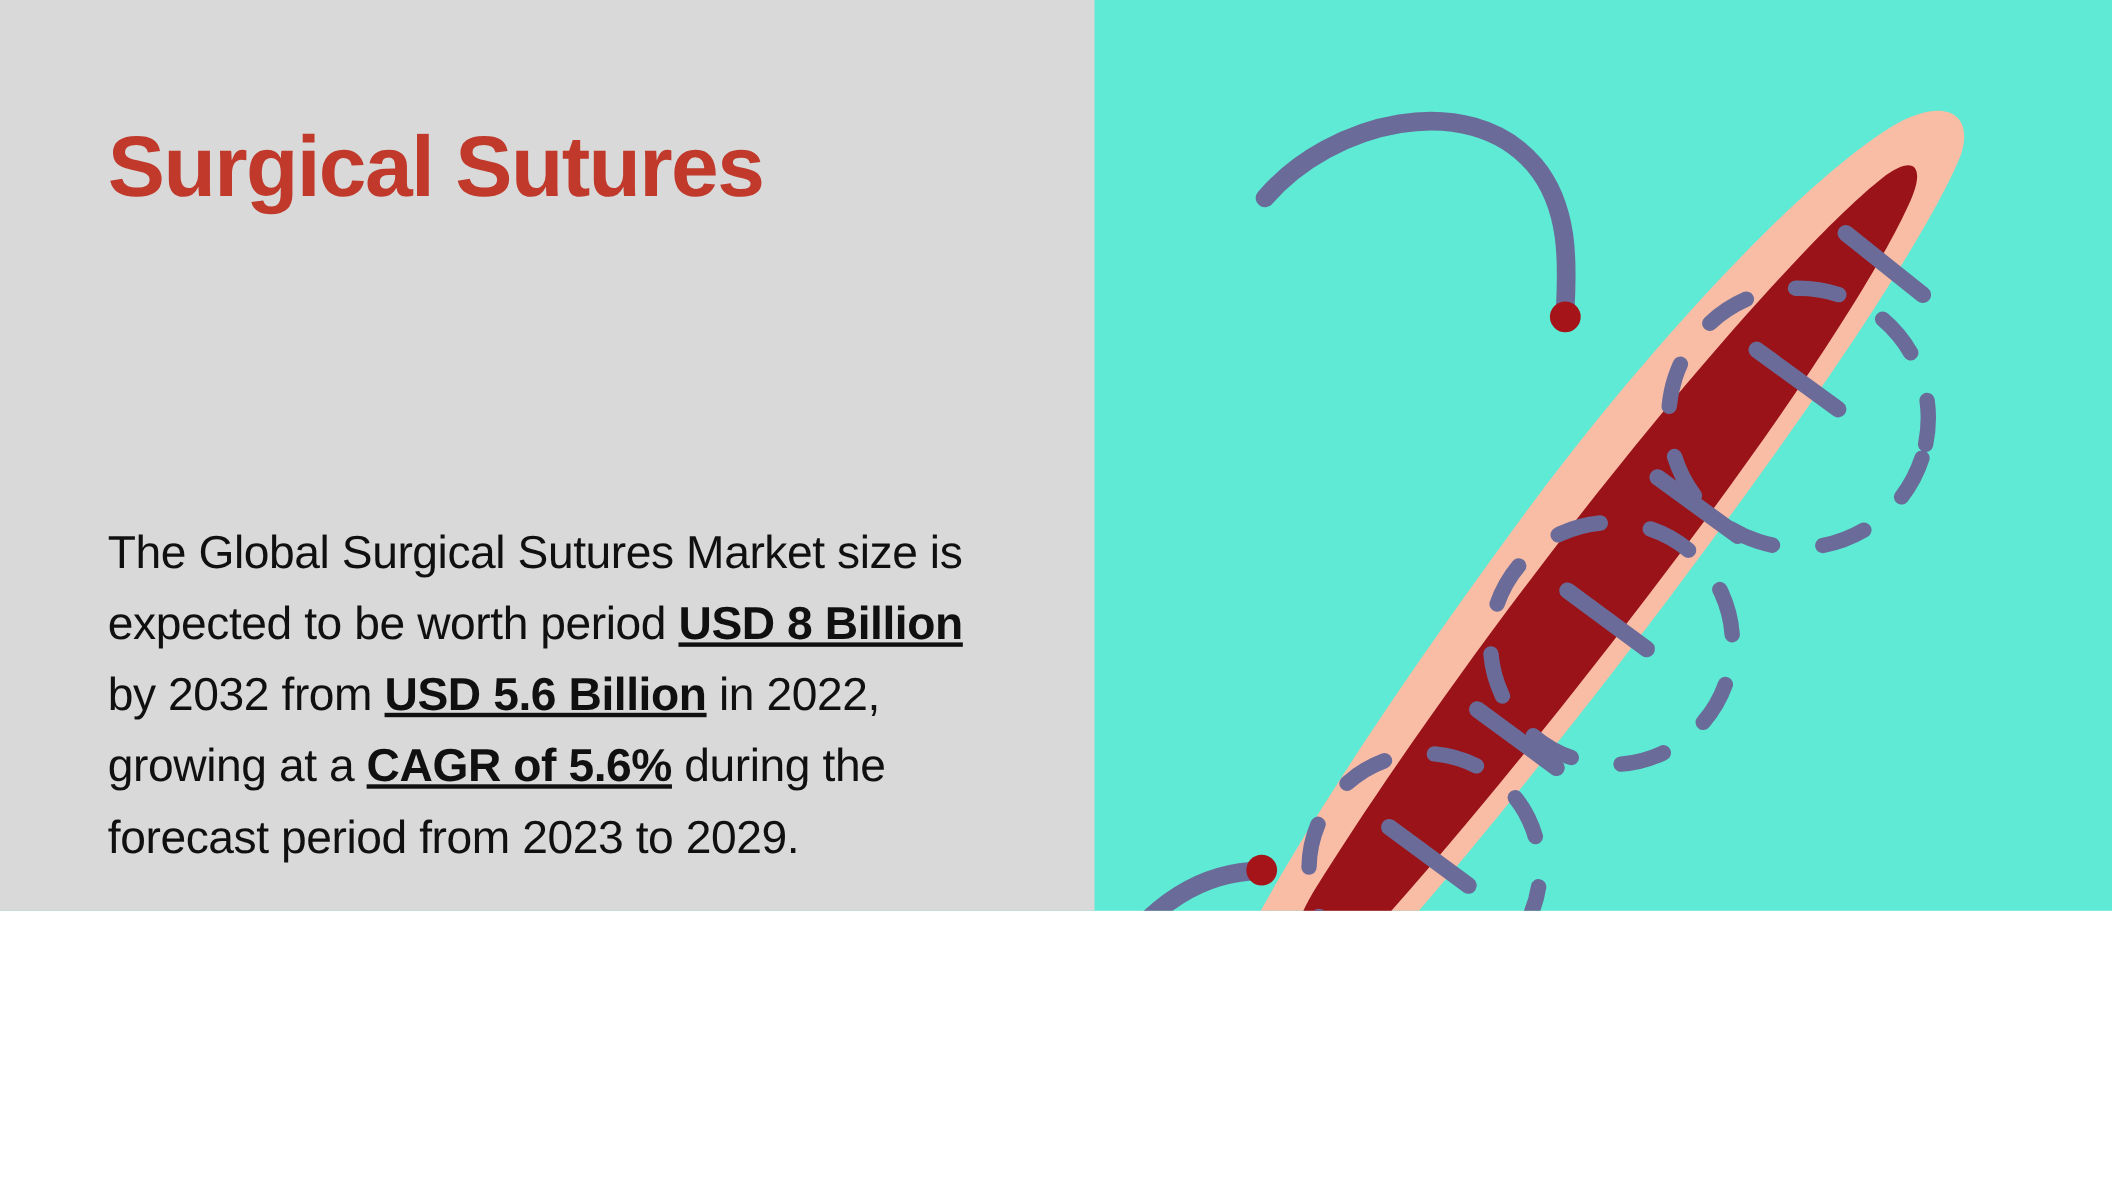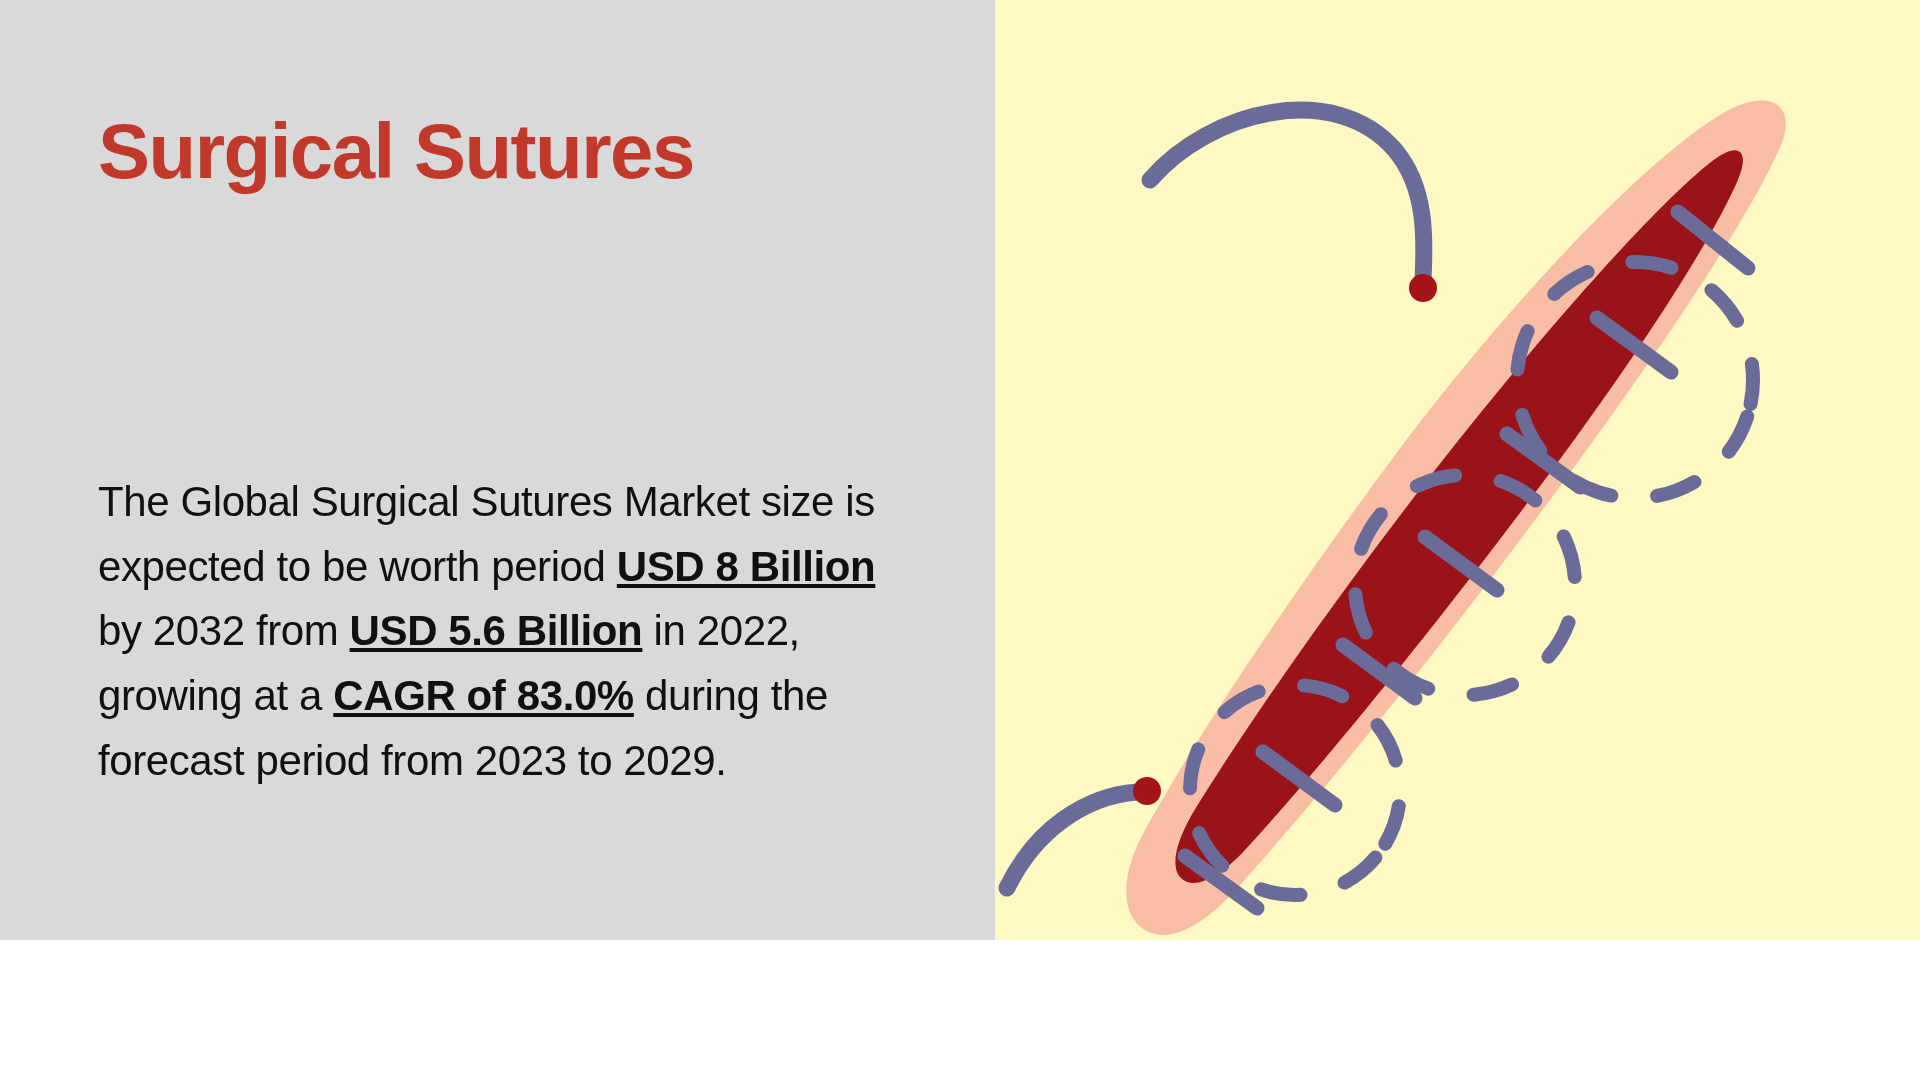--- a/index.html
+++ b/index.html
@@ -9,22 +9,22 @@
   }
   body {
     width: 1920px;
     height: 1080px;
     overflow: hidden;
     font-family: "Liberation Sans", sans-serif;
   }
   .page {
     position: relative;
     width: 1920px;
-    height: 940px;
-    background: #fef9c3;
+    height: 828px;
+    background: #5eead4;
     overflow: hidden;
   }
 
   
   .left-panel {
     position: absolute;
     left: 0;
     top: 0;
     width: 995px;
     height: 1080px;
@@ -82,21 +82,21 @@
 </style>
 </head>
 <body>
 
 <div class="page">
 
   <div class="left-panel"></div>
 
   <h1 class="title"><span>Surgical Sutures</span><br></h1>
 
-  <p class="body-copy"><span>The Global Surgical Sutures Market size is expected to be worth period </span><b>USD 8 Billion</b><span> by 2032 from </span><b>USD 5.6 Billion</b><span> in 2022, growing at a </span><b>CAGR of 83.0%</b><span> during the forecast period from 2023 to 2029.</span></p>
+  <p class="body-copy"><span>The Global Surgical Sutures Market size is expected to be worth period </span><b>USD 8 Billion</b><span> by 2032 from </span><b>USD 5.6 Billion</b><span> in 2022, growing at a </span><b>CAGR of 5.6%</b><span> during the forecast period from 2023 to 2029.</span></p>
 
   <div class="illustration">
     <svg width="925" height="1080" viewBox="0 0 925 1080" xmlns="http://www.w3.org/2000/svg">
       <g>
 
         <path d="M 788 140
                  C 760 210, 660 360, 540 520
                  C 440 655, 330 790, 245 885
                  C 210 925, 175 945, 150 930
                  C 125 915, 125 875, 150 830

